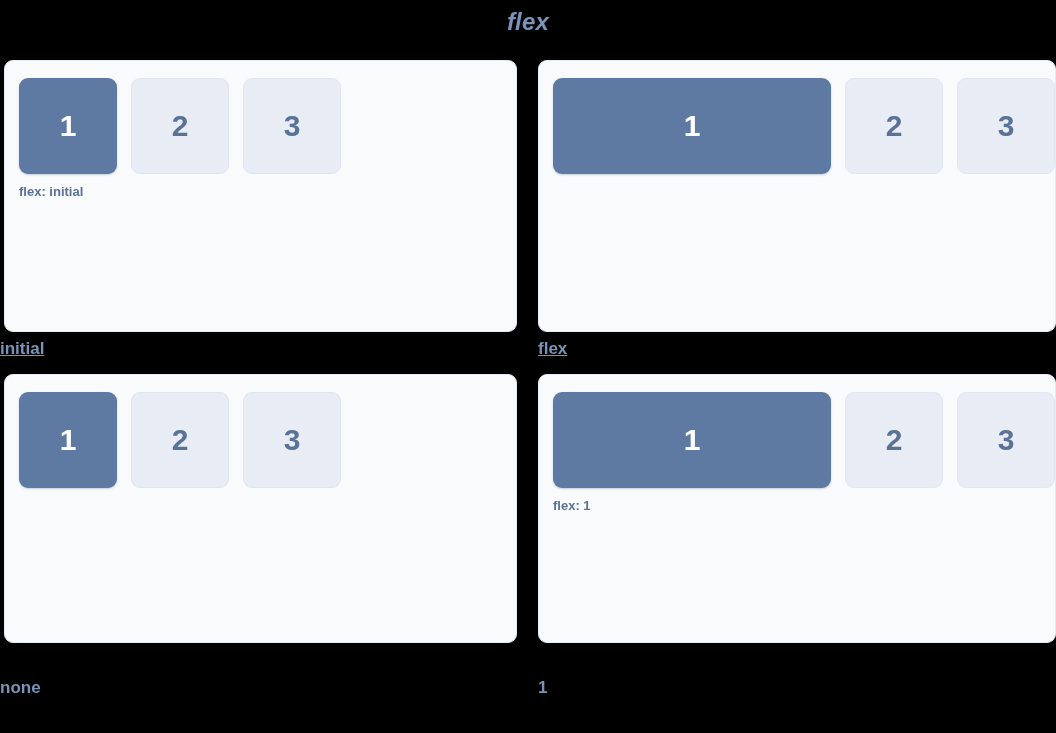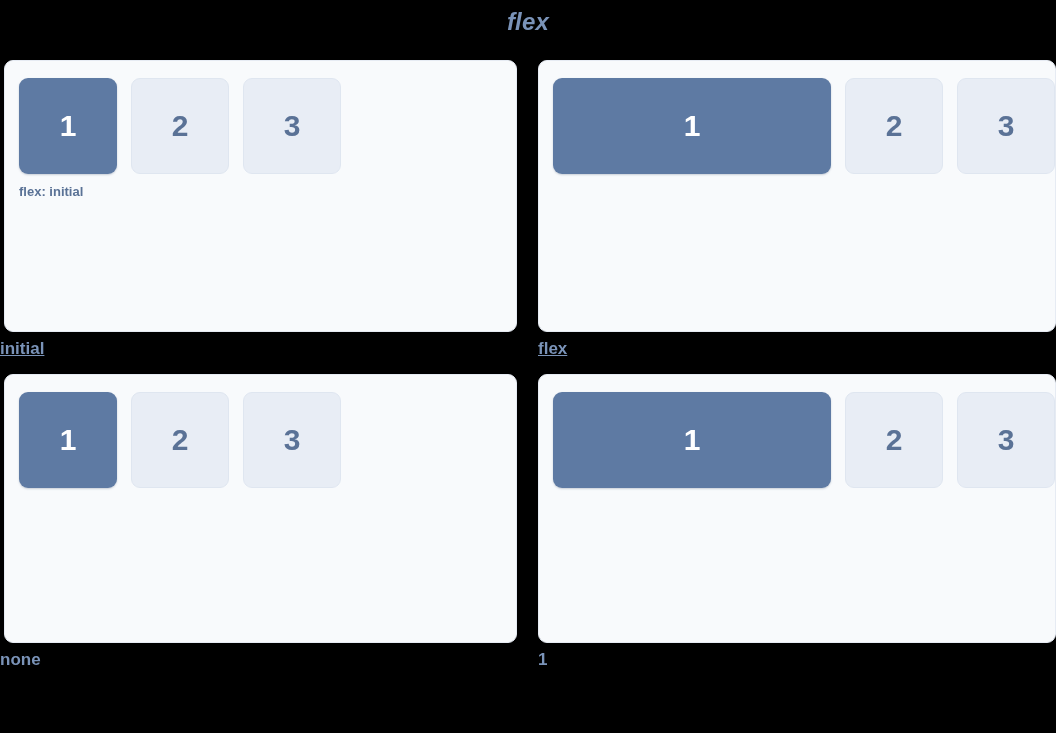--- a/index.html
+++ b/index.html
@@ -108,21 +108,21 @@
     position: absolute;
     font-size: 17px;
     font-weight: bold;
     color: #7a93b8;
     line-height: 20px;
     white-space: nowrap;
   }
   .caption-left  { left: 0px;   }
   .caption-right { left: 538px; }
   .caption-row-top    { top: 339px; text-decoration: underline; }
-  .caption-row-bottom { top: 650px; text-align: center; }
+  .caption-row-bottom { top: 678px; text-align: center; }
 </style>
 </head>
 <body>
 
 <div class="page-title">flex</div>
 
 <div class="demo demo-col-left demo-row-top">
   <div class="panel panel-tall">
     <div class="flex-row">
       <div class="box box-primary mode-initial">1</div>
@@ -156,15 +156,16 @@
 </div>
 <div class="caption caption-left caption-row-bottom">none</div>
 
 <div class="demo demo-col-right demo-row-bottom">
   <div class="panel panel-short">
     <div class="flex-row">
       <div class="box box-primary mode-one">1</div>
       <div class="box box-plain">2</div>
       <div class="box box-plain">3</div>
     </div>
+    <div class="flex-label">flex: 1</div>
   </div>
 </div>
 <div class="caption caption-right caption-row-bottom">1</div>
 
 </body></html>

